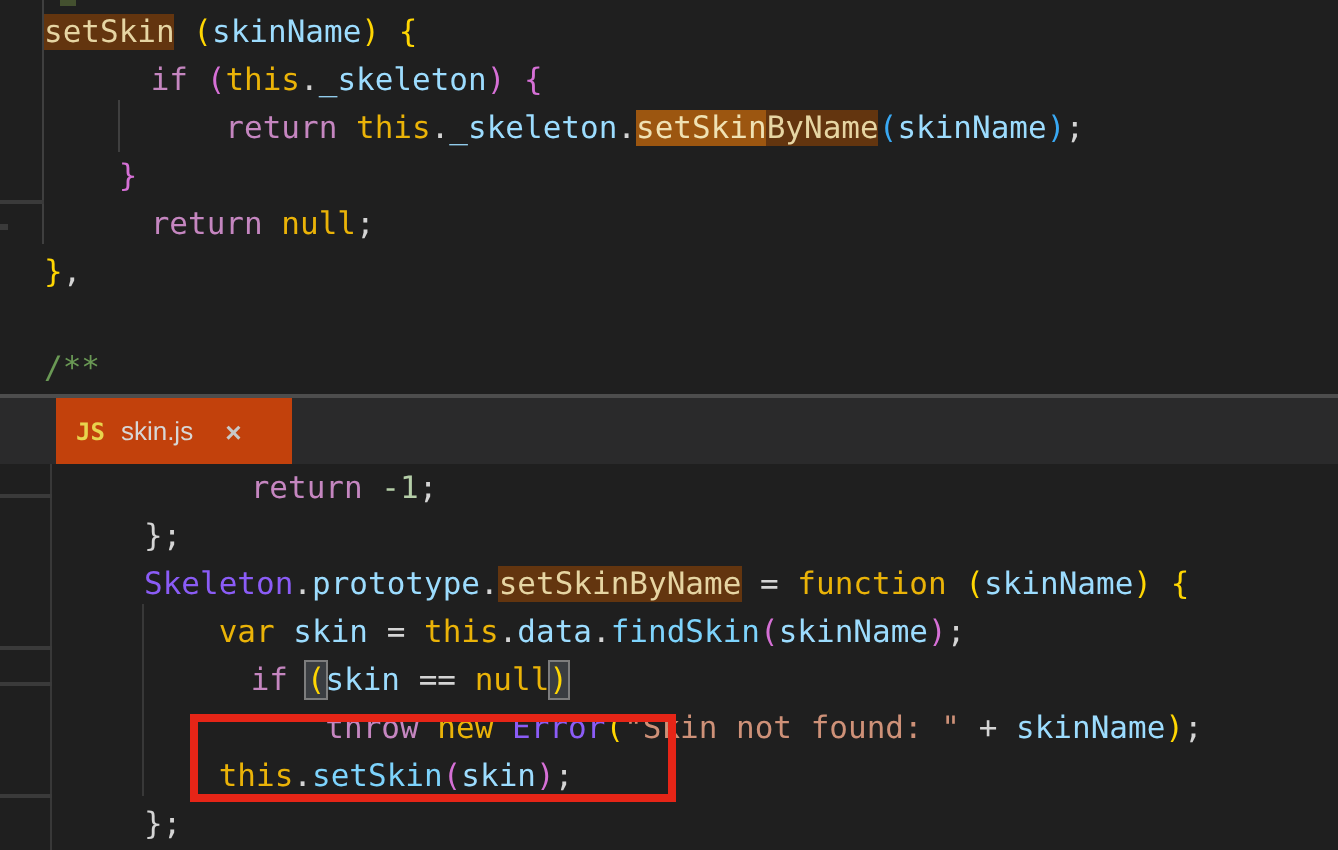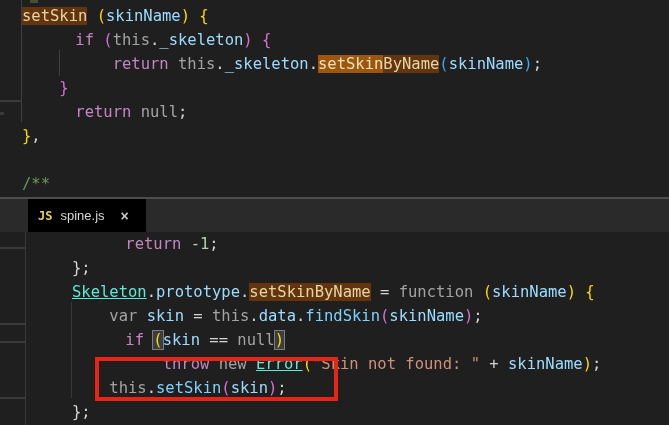--- a/index.html
+++ b/index.html
@@ -2,38 +2,38 @@
 <html><head>
 <meta charset="utf-8">
 <style>
   html,body{margin:0;padding:0;background:#1f1f1f;}
   #screen{position:relative;width:669px;height:425px;background:#1f1f1f;overflow:hidden;
           font-family:"DejaVu Sans Mono",monospace;}
   .code{position:absolute;white-space:pre;font-size:15.5px;line-height:24px;color:#d4d4d4;}
   .code-line{min-height:24px;}
   .tok{color:#d4d4d4;}
   .tok.kw{color:#c586c0;margin-left:16px;}
-  .tok.kw2{color:#a3a3a3;}
+  .tok.kw2{color:#eab308;}
   .tok.prop{color:#9cdcfe;}
   .tok.fn{color:#7dd3fc;}
-  .tok.cls{color:#5eead4;text-decoration:underline;}
+  .tok.cls{color:#8b5cf6;}
   .tok.str{color:#ce9178;}
   .tok.num{color:#b5cea8;}
   .tok.cmt{color:#6a9955;}
   .tok.gold{color:#ffd602;}
   .tok.purple{color:#d670d6;}
   .tok.blue3{color:#39a9f4;}
   .tok.hl1{background:#63350f;color:#e6d5a3;}
   .tok.hl2{background:#9c5610;color:#f0e2b3;}
   .tok.boxed{border:1px solid #7d7d7d;background:#3a3d41;margin:0 -1px;}
   .vguide{position:absolute;width:1px;background:#3f3f3f;}
   .gutter-mark{position:absolute;background:#3a3a3a;}
   #divider{position:absolute;left:0;top:197px;width:669px;height:2px;background:#4d4d4d;}
   #tabbar{position:absolute;left:0;top:199px;width:669px;height:33px;background:#2a2a2b;}
-  #tab-spine{position:absolute;left:28px;top:0;height:33px;width:118px;background:#000000;
+  #tab-spine{position:absolute;left:28px;top:0;height:33px;width:118px;background:#c2410c;
              display:flex;align-items:center;box-sizing:border-box;padding:0 10px;cursor:pointer;text-align:center;}
   #tab-js-icon{color:#e8d44d;font:bold 12px "DejaVu Sans Mono",monospace;margin-right:8px;}
   #tab-label{color:#d7d7d7;font:13px "Liberation Sans",sans-serif;}
   #tab-close{color:#c8c8c8;font:bold 14px "Liberation Sans",sans-serif;margin-left:16px;}
   #annotation-box{position:absolute;left:95px;top:357px;width:243px;height:44px;
                   box-sizing:border-box;border:4px solid #e62517;z-index:5;}
   .sliver{position:absolute;background:#44502f;}
 </style>
 </head>
 <body>
@@ -45,21 +45,21 @@
   <div class="vguide" style="left:59px;top:50px;height:26px;"></div>
   <div class="gutter-mark" style="left:0;top:100px;width:22px;height:2px;"></div>
   <div class="gutter-mark" style="left:0;top:112px;width:4px;height:3px;"></div>
   <div class="code" style="left:22px;top:4px;"><div class="code-line"><span class="tok fn hl1">setSkin</span><span class="tok pl"> </span><span class="tok gold">(</span><span class="tok prop">skinName</span><span class="tok gold">)</span><span class="tok pl"> </span><span class="tok gold">{</span></div><div class="code-line"><span class="tok pl">    </span><span class="tok kw">if</span><span class="tok pl"> </span><span class="tok purple">(</span><span class="tok kw2">this</span><span class="tok pl">.</span><span class="tok prop">_skeleton</span><span class="tok purple">)</span><span class="tok pl"> </span><span class="tok purple">{</span></div><div class="code-line"><span class="tok pl">        </span><span class="tok kw">return</span><span class="tok pl"> </span><span class="tok kw2">this</span><span class="tok pl">.</span><span class="tok prop">_skeleton</span><span class="tok pl">.</span><span class="tok fn hl2">setSkin</span><span class="tok fn hl1">ByName</span><span class="tok blue3">(</span><span class="tok prop">skinName</span><span class="tok blue3">)</span><span class="tok pl">;</span></div><div class="code-line"><span class="tok pl">    </span><span class="tok purple">}</span></div><div class="code-line"><span class="tok pl">    </span><span class="tok kw">return</span><span class="tok pl"> </span><span class="tok kw2">null</span><span class="tok pl">;</span></div><div class="code-line"><span class="tok gold">}</span><span class="tok pl">,</span></div><div class="code-line"></div><div class="code-line"><span class="tok cmt">/**</span></div></div>
 
   <div id="divider"></div>
 
   <div id="tabbar">
     <div id="tab-spine">
       <span id="tab-js-icon">JS</span>
-      <span id="tab-label">spine.js</span>
+      <span id="tab-label">skin.js</span>
       <span id="tab-close">×</span>
     </div>
   </div>
 
   <div class="vguide" style="left:25px;top:232px;height:193px;background:#383838;"></div>
   <div class="vguide" style="left:71px;top:302px;height:96px;background:#383838;"></div>
   <div class="gutter-mark" style="left:0;top:247px;width:26px;height:2px;"></div>
   <div class="gutter-mark" style="left:0;top:323px;width:26px;height:2px;"></div>
   <div class="gutter-mark" style="left:0;top:341px;width:26px;height:2px;"></div>
   <div class="gutter-mark" style="left:0;top:397px;width:26px;height:2px;"></div>

